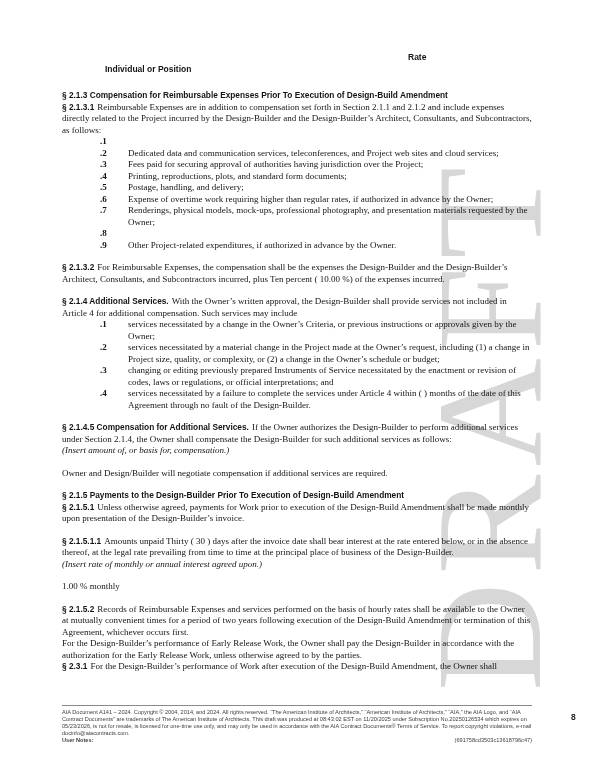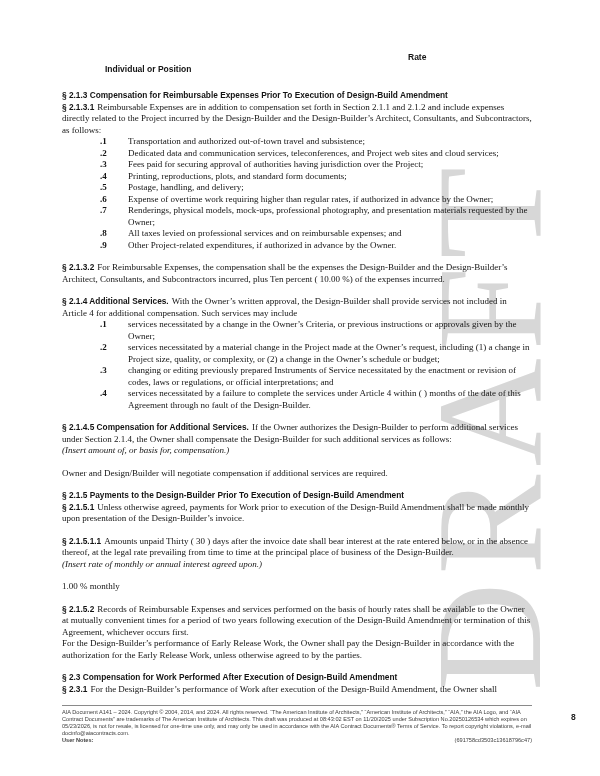--- a/index.html
+++ b/index.html
@@ -63,21 +63,20 @@
       <span class="col1">Individual or Position</span>
       <span class="col2">Rate</span>
     </div>
 
     <div class="hd first">§ 2.1.3 Compensation for Reimbursable Expenses Prior To Execution of Design-Build Amendment</div>
     <p class="tight"><span class="lbl">§ 2.1.3.1</span><span>Reimbursable Expenses are in addition to compensation set forth in Section 2.1.1 and 2.1.2 and include expenses directly related to the Project incurred by the Design-Builder and the Design-Builder’s Architect, Consultants, and Subcontractors, as follows:</span></p>
 
     <ol class="clauses">
       <li>
           <span class="num">.1</span>
-          <span class="txt">Transportation and authorized out-of-town travel and subsistence;</span>
         </li>
       <li>
           <span class="num">.2</span>
           <span class="txt">Dedicated data and communication services, teleconferences, and Project web sites and cloud services;</span>
         </li>
       <li>
           <span class="num">.3</span>
           <span class="txt">Fees paid for securing approval of authorities having jurisdiction over the Project;</span>
         </li>
       <li>
@@ -91,21 +90,20 @@
       <li>
           <span class="num">.6</span>
           <span class="txt">Expense of overtime work requiring higher than regular rates, if authorized in advance by the Owner;</span>
         </li>
       <li>
           <span class="num">.7</span>
           <span class="txt">Renderings, physical models, mock-ups, professional photography, and presentation materials requested by the Owner;</span>
         </li>
       <li>
           <span class="num">.8</span>
-          <span class="txt">All taxes levied on professional services and on reimbursable expenses; and</span>
         </li>
       <li>
           <span class="num">.9</span>
           <span class="txt">Other Project-related expenditures, if authorized in advance by the Owner.</span>
         </li>
     </ol>
 
     <p><span class="lbl">§ 2.1.3.2</span><span>For Reimbursable Expenses, the compensation shall be the expenses the Design-Builder and the Design-Builder’s Architect, Consultants, and Subcontractors incurred, plus Ten percent ( 10.00 %) of the expenses incurred.</span></p>
 
     <p><span class="lbl">§ 2.1.4 Additional Services.</span><span>With the Owner’s written approval, the Design-Builder shall provide services not included in Article 4 for additional compensation. Such services may include</span></p>
@@ -137,21 +135,20 @@
     <p class="tight"><span class="lbl">§ 2.1.5.1</span><span>Unless otherwise agreed, payments for Work prior to execution of the Design-Build Amendment shall be made monthly upon presentation of the Design-Builder’s invoice.</span></p>
 
     <p><span class="lbl">§ 2.1.5.1.1</span><span>Amounts unpaid Thirty ( 30 ) days after the invoice date shall bear interest at the rate entered below, or in the absence thereof, at the legal rate prevailing from time to time at the principal place of business of the Design-Builder.</span><span class="note">(Insert rate of monthly or annual interest agreed upon.)</span></p>
 
     <p>1.00 % monthly</p>
 
     <p><span class="lbl">§ 2.1.5.2</span><span>Records of Reimbursable Expenses and services performed on the basis of hourly rates shall be available to the Owner at mutually convenient times for a period of two years following execution of the Design-Build Amendment or termination of this Agreement, whichever occurs first.</span></p>
 
     <p class="tight">For the Design-Builder’s performance of Early Release Work, the Owner shall pay the Design-Builder in accordance with the authorization for the Early Release Work, unless otherwise agreed to by the parties.</p>
 
-    <div class="hd">§ 2.3 Compensation for Work Performed After Execution of Design-Build Amendment</div>
     <p class="tight"><span class="lbl">§ 2.3.1</span><span>For the Design-Builder’s performance of Work after execution of the Design-Build Amendment, the Owner shall</span></p>
 
   </div>
 
   <div class="footer">
     <div>AIA Document A141 – 2024. Copyright © 2004, 2014, and 2024. All rights reserved. “The American Institute of Architects,” “American Institute of Architects,” “AIA,” the AIA Logo, and “AIA Contract Documents” are trademarks of The American Institute of Architects. This draft was produced at 08:43:02 EST on 11/20/2025 under Subscription No.20250126534 which expires on 05/23/2026, is not for resale, is licensed for one-time use only, and may only be used in accordance with the AIA Contract Documents® Terms of Service. To report copyright violations, e-mail docinfo@aiacontracts.com.</div>
     <div class="notes-row">
       <span class="un">User Notes:</span>
       <span>(691758cd3503c13618796c47)</span>
     </div>

